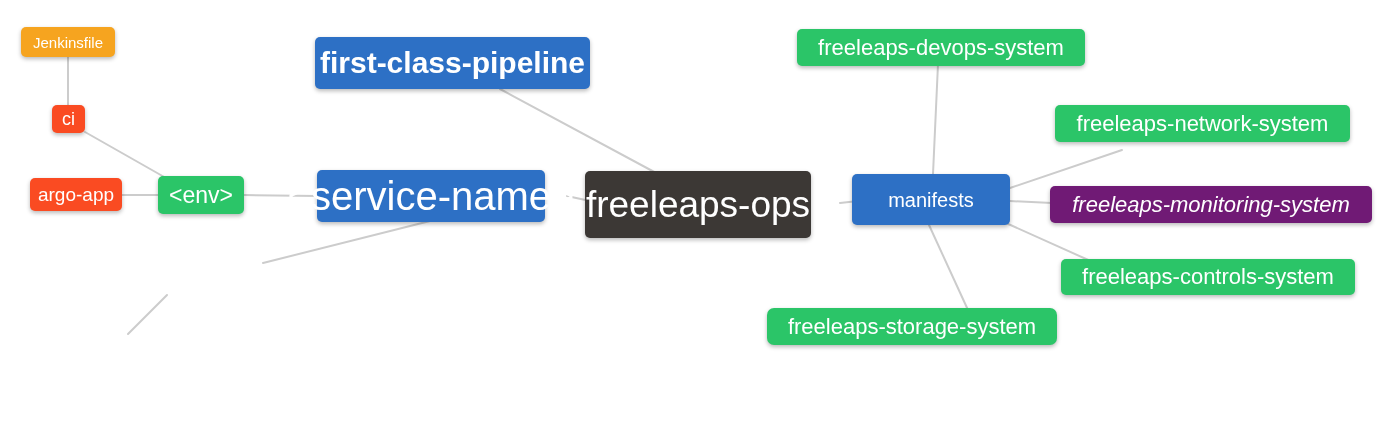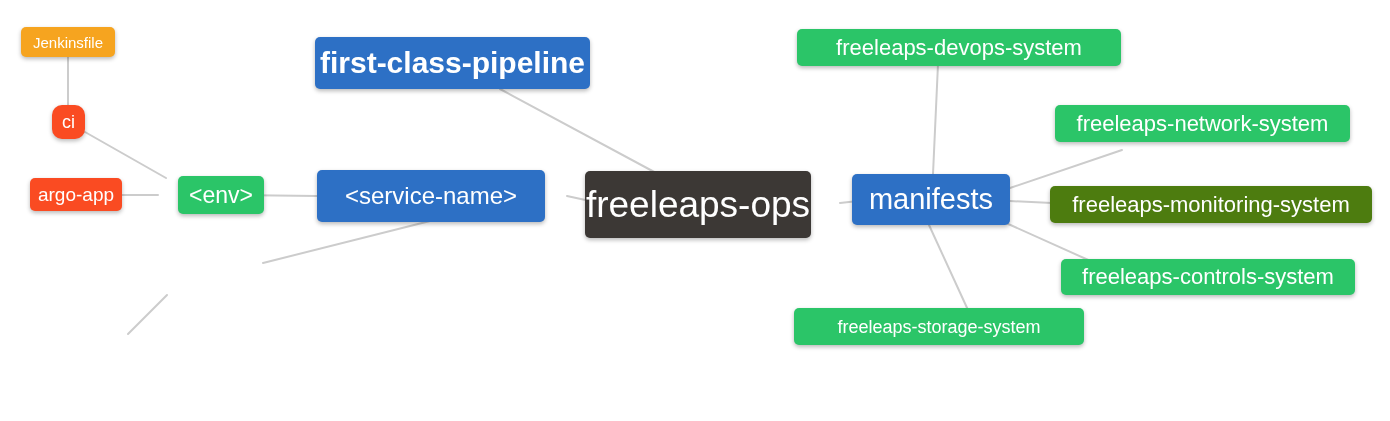--- a/index.html
+++ b/index.html
@@ -60,26 +60,26 @@
       <line x1="500" y1="89" x2="658" y2="174" stroke="#cccccc" stroke-width="2" stroke-linecap="round"></line>
       <line x1="840" y1="203" x2="858" y2="201" stroke="#cccccc" stroke-width="2" stroke-linecap="round"></line>
       <line x1="933" y1="174" x2="938" y2="64" stroke="#cccccc" stroke-width="2" stroke-linecap="round"></line>
       <line x1="1010" y1="188" x2="1122" y2="150" stroke="#cccccc" stroke-width="2" stroke-linecap="round"></line>
       <line x1="1010" y1="201" x2="1052" y2="203" stroke="#cccccc" stroke-width="2" stroke-linecap="round"></line>
       <line x1="1006" y1="223" x2="1095" y2="263" stroke="#cccccc" stroke-width="2" stroke-linecap="round"></line>
       <line x1="929" y1="225" x2="968" y2="310" stroke="#cccccc" stroke-width="2" stroke-linecap="round"></line>
     </svg>
   <div id="node-layer">
       <div class="node" style="left: 21px; top: 27px; width: 94px; height: 30px; background: rgb(246, 164, 31); font-size: 15px;">Jenkinsfile</div>
-      <div class="node" style="left: 52px; top: 105px; width: 33px; height: 34px; background: rgb(250, 75, 34); font-size: 18px; border-radius: 10px;">ci</div>
+      <div class="node" style="left: 52px; top: 105px; width: 33px; height: 28px; background: rgb(250, 75, 34); font-size: 18px;">ci</div>
       <div class="node" style="left: 30px; top: 178px; width: 92px; height: 33px; background: rgb(250, 75, 34); font-size: 19px;">argo-app</div>
-      <div class="node" style="left: 158px; top: 176px; width: 86px; height: 38px; background: rgb(43, 197, 104); font-size: 23px; margin-left: 20px;">&lt;env&gt;</div>
-      <div class="node" style="left: 317px; top: 170px; width: 228px; height: 52px; background: rgb(45, 112, 197); font-size: 24px;">&lt;service-name&gt;</div>
+      <div class="node" style="left: 158px; top: 176px; width: 86px; height: 38px; background: rgb(43, 197, 104); font-size: 23px;">&lt;env&gt;</div>
+      <div class="node" style="left: 317px; top: 170px; width: 228px; height: 52px; background: rgb(45, 112, 197); font-size: 40px;">&lt;service-name&gt;</div>
       <div class="node" style="left: 315px; top: 37px; width: 275px; height: 52px; background: rgb(45, 112, 197); font-size: 30px; font-weight: bold;">first-class-pipeline</div>
       <div class="node" style="left: 585px; top: 171px; width: 226px; height: 67px; background: rgb(60, 56, 53); font-size: 37px;">freeleaps-ops</div>
-      <div class="node" style="left: 852px; top: 174px; width: 158px; height: 51px; background: rgb(45, 112, 197); font-size: 29px;">manifests</div>
-      <div class="node" style="left: 797px; top: 29px; width: 324px; height: 37px; background: rgb(43, 197, 104); font-size: 22px;">freeleaps-devops-system</div>
+      <div class="node" style="left: 852px; top: 174px; width: 158px; height: 51px; background: rgb(45, 112, 197); font-size: 20px;">manifests</div>
+      <div class="node" style="left: 797px; top: 29px; width: 288px; height: 37px; background: rgb(43, 197, 104); font-size: 22px;">freeleaps-devops-system</div>
       <div class="node" style="left: 1055px; top: 105px; width: 295px; height: 37px; background: rgb(43, 197, 104); font-size: 22px;">freeleaps-network-system</div>
-      <div class="node" style="left: 1050px; top: 186px; width: 322px; height: 37px; background: #4d7c0f; font-size: 22px;">freeleaps-monitoring-system</div>
+      <div class="node" style="left: 1050px; top: 186px; width: 322px; height: 37px; background: #701a75; font-size: 22px; font-style: italic;">freeleaps-monitoring-system</div>
       <div class="node" style="left: 1061px; top: 259px; width: 294px; height: 36px; background: rgb(43, 197, 104); font-size: 22px;">freeleaps-controls-system</div>
-      <div class="node" style="left: 794px; top: 308px; width: 290px; height: 37px; background: rgb(43, 197, 104); font-size: 18px;">freeleaps-storage-system</div>
+      <div class="node" style="left: 767px; top: 308px; width: 290px; height: 37px; background: rgb(43, 197, 104); font-size: 22px; border-radius: 7px;">freeleaps-storage-system</div>
     </div>
 </div>
 
 </body></html>

